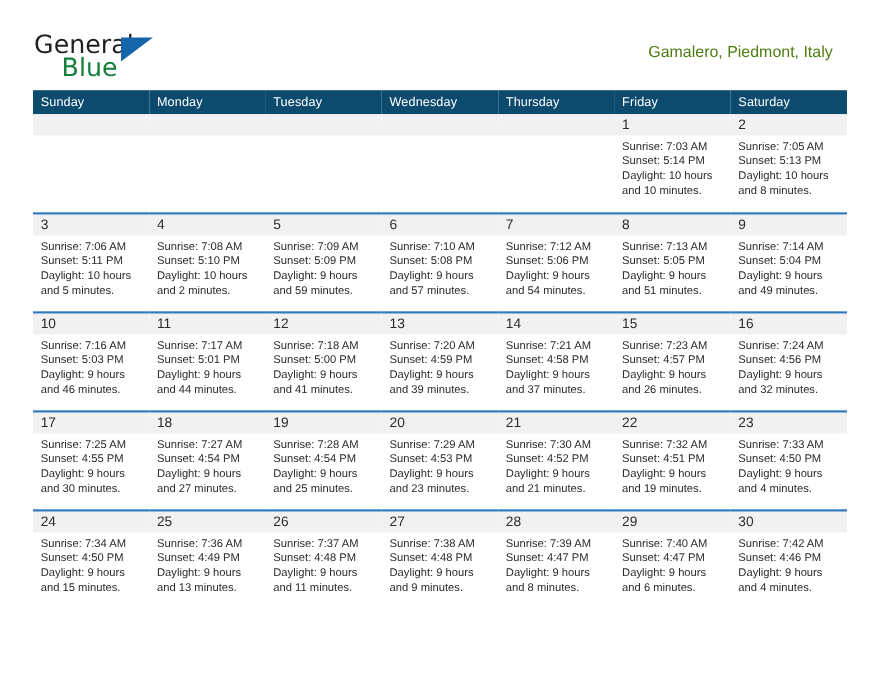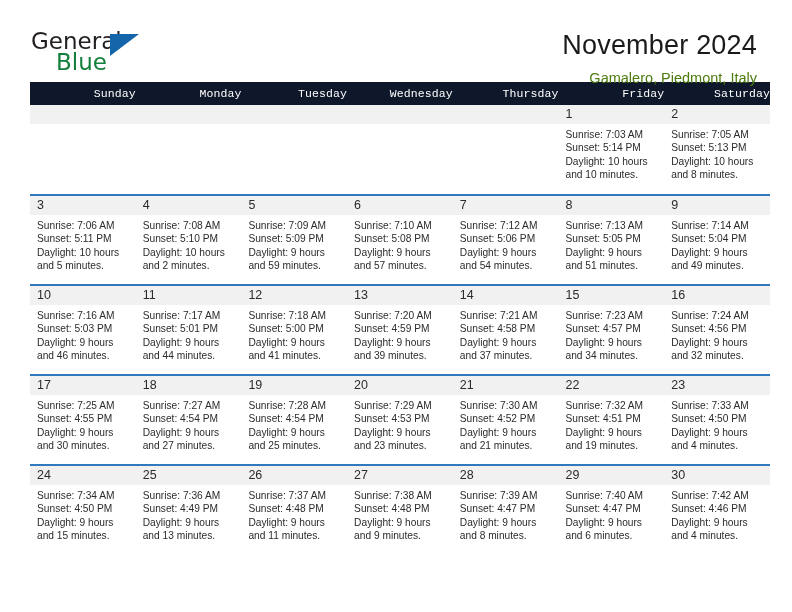--- a/index.html
+++ b/index.html
@@ -101,29 +101,29 @@
   }
 
   table.cal {
     border-collapse: collapse;
     table-layout: fixed;
     width: 740px;
   }
   table.cal col { width: 105.7px; }
 
   thead th {
-    background: #0f172a;
+    background: #0c4a6e;
     color: #ffffff;
     font-size: 11.5px;
     font-weight: 400;
-    text-align: right;
+    text-align: left;
     padding: 5px 0 5px 7px;
     height: 19px;
     box-sizing: border-box;
-    font-family: Liberation Mono, monospace;
+    font-family: Liberation Sans, sans-serif;
     letter-spacing: 0.1px;
   }
 
   tbody tr { }
 
   tbody td {
     vertical-align: top;
     border-top: 2px solid #3179bd;
     height: 90px;
     padding: 0;
@@ -162,21 +162,20 @@
 
   <div class="masthead">
 
     <div class="logo">
       <span class="logo-general">General</span>
       <span class="logo-triangle"></span>
       <span class="logo-blue">Blue</span>
     </div>
 
     <div class="title-block">
-      <div class="month-title">November 2024</div>
       <div class="location">Gamalero, Piedmont, Italy</div>
     </div>
 
   </div>
 
   <div class="calendar">
     <table class="cal">
       <colgroup>
         <col>
           <col>
@@ -343,21 +342,21 @@
                 <div>Daylight: 9 hours</div>
                 <div>and 37 minutes.</div>
               </div>
             </td>
             <td>
               <div class="daynum">15</div>
               <div class="info">
                 <div>Sunrise: 7:23 AM</div>
                 <div>Sunset: 4:57 PM</div>
                 <div>Daylight: 9 hours</div>
-                <div>and 34 minutes.</div>
+                <div>and 26 minutes.</div>
               </div>
             </td>
             <td>
               <div class="daynum">16</div>
               <div class="info">
                 <div>Sunrise: 7:24 AM</div>
                 <div>Sunset: 4:56 PM</div>
                 <div>Daylight: 9 hours</div>
                 <div>and 32 minutes.</div>
               </div>

